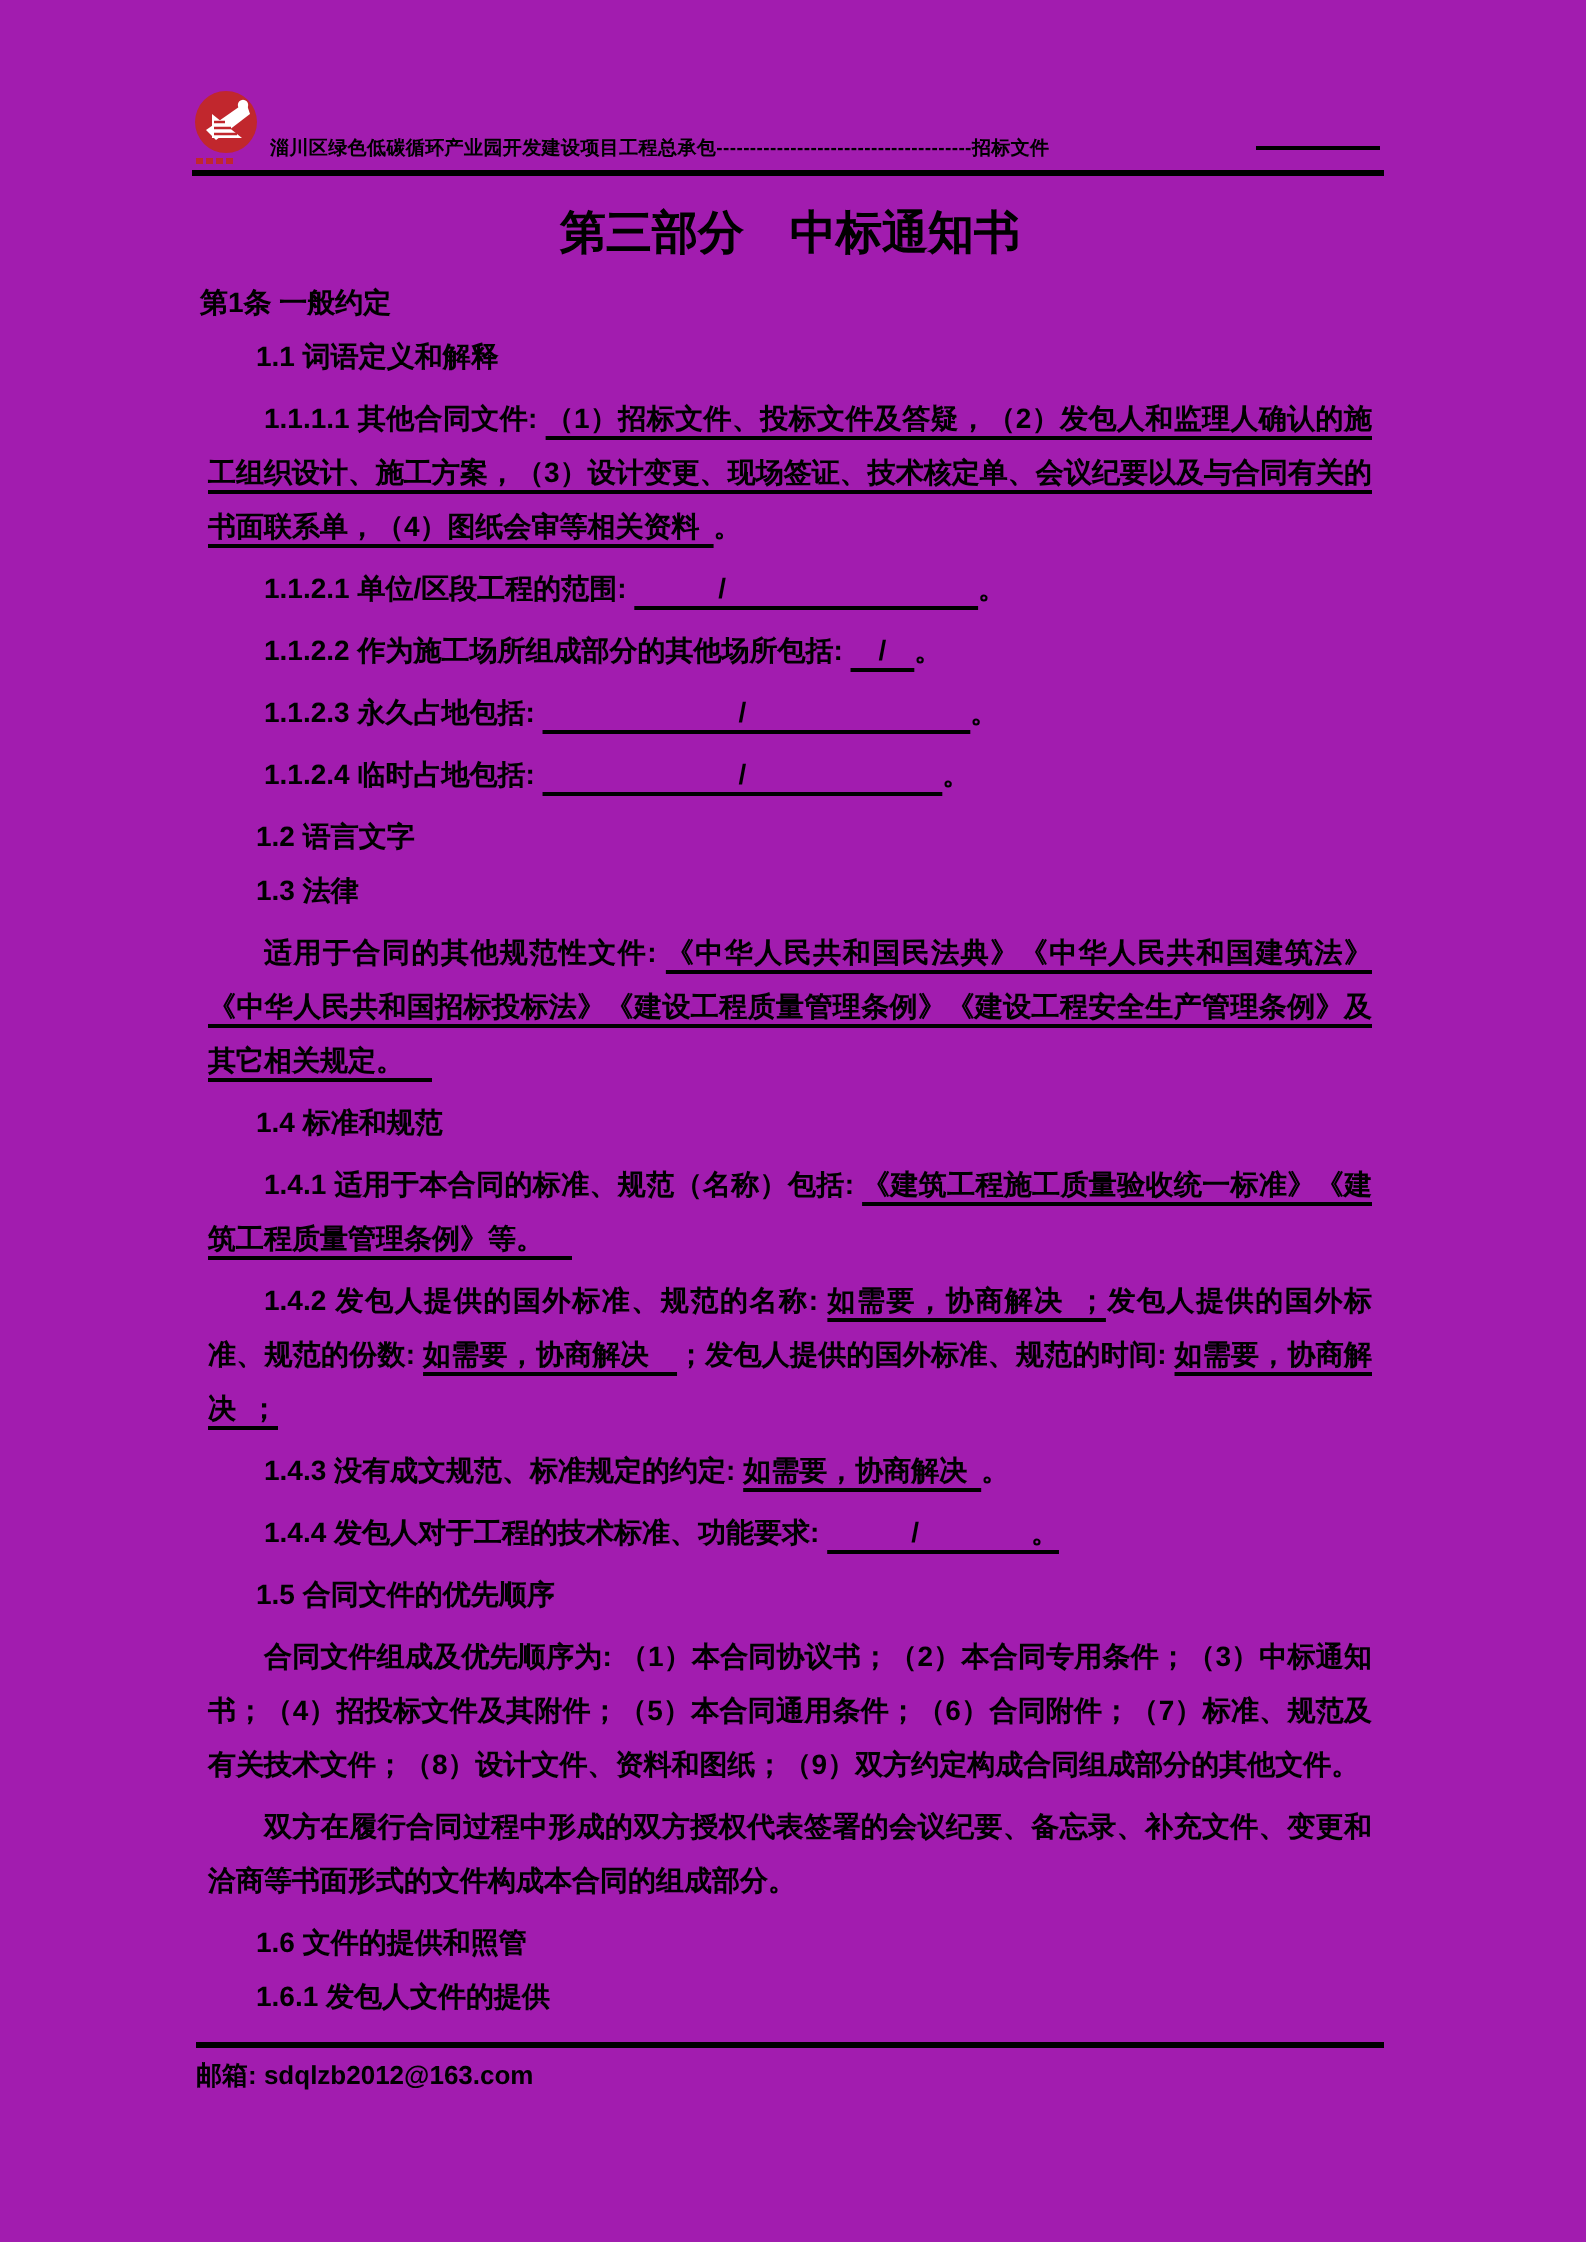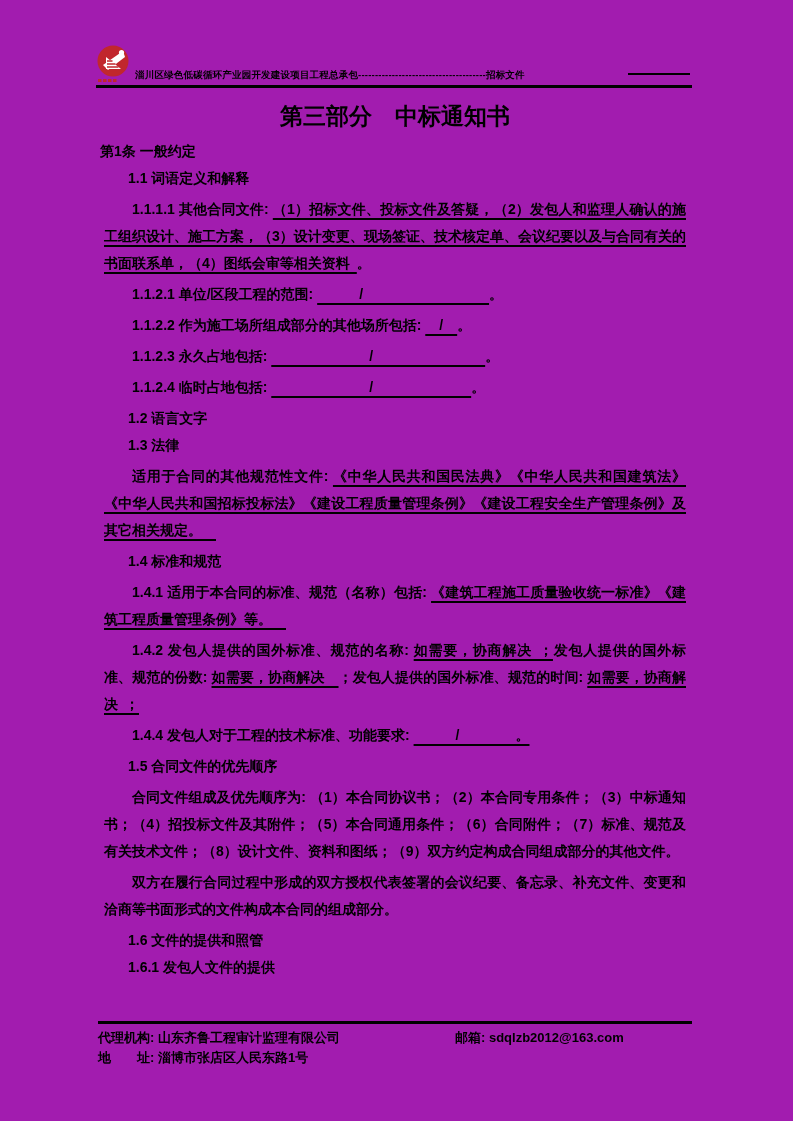--- a/index.html
+++ b/index.html
@@ -111,37 +111,34 @@
     <p class="h-sub">1.3 法律</p>
 
     <p class="para"><span>适用于合同的其他规范性文件: </span><span class="u">《中华人民共和国民法典》《中华人民共和国建筑法》《中华人民共和国招标投标法》《建设工程质量管理条例》《建设工程安全生产管理条例》及其它相关规定。  </span></p>
 
     <p class="h-sub">1.4 标准和规范</p>
 
     <p class="para"><span>1.4.1 适用于本合同的标准、规范（名称）包括: </span><span class="u">《建筑工程施工质量验收统一标准》《建筑工程质量管理条例》等。  </span></p>
 
     <p class="para"><span>1.4.2 发包人提供的国外标准、规范的名称: </span><span class="u">如需要，协商解决 ；</span><span>发包人提供的国外标准、规范的份数: </span><span class="u">如需要，协商解决  </span><span>；发包人提供的国外标准、规范的时间: </span><span class="u">如需要，协商解决 ；</span></p>
 
+    <p class="para"><span>1.4.3 没有成文规范、标准规定的约定: </span><span class="u">如需要，协商解决 </span><span>。</span></p>
 
     <p class="para"><span>1.4.4 发包人对于工程的技术标准、功能要求: </span><span class="u">　　　/　　　　。</span></p>
 
     <p class="h-sub">1.5 合同文件的优先顺序</p>
 
     <p class="para">合同文件组成及优先顺序为: （1）本合同协议书；（2）本合同专用条件；（3）中标通知书；（4）招投标文件及其附件；（5）本合同通用条件；（6）合同附件；（7）标准、规范及有关技术文件；（8）设计文件、资料和图纸；（9）双方约定构成合同组成部分的其他文件。</p>
     <p class="para">双方在履行合同过程中形成的双方授权代表签署的会议纪要、备忘录、补充文件、变更和洽商等书面形式的文件构成本合同的组成部分。</p>
 
     <p class="h-sub">1.6 文件的提供和照管</p>
     <p class="h-sub">1.6.1 发包人文件的提供</p>
   </div>
 
   <div class="footer">
     <div class="footer-grid">
       <div class="footer-col">
-        <span class="footer-line"><span>代理机构: </span><span>山东齐鲁工程审计监理有限公司</span></span>
-        <span class="footer-line"><span>地　　址: </span><span>淄博市张店区人民东路1号</span></span>
-      </div>
-      <div class="footer-col">
         <span class="footer-line"><span>邮箱: </span><span>sdqlzb2012@163.com</span></span>
       </div>
     </div>
   </div>
 
 </div>
 
 </body></html>

